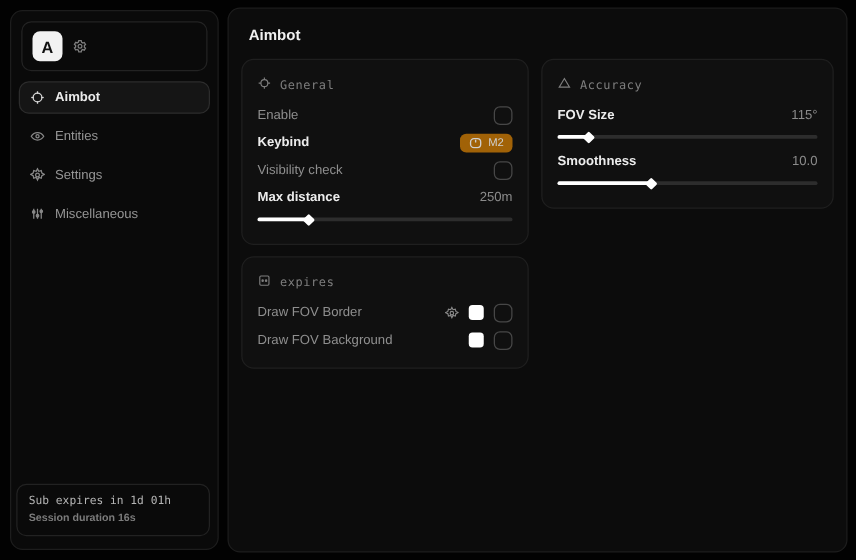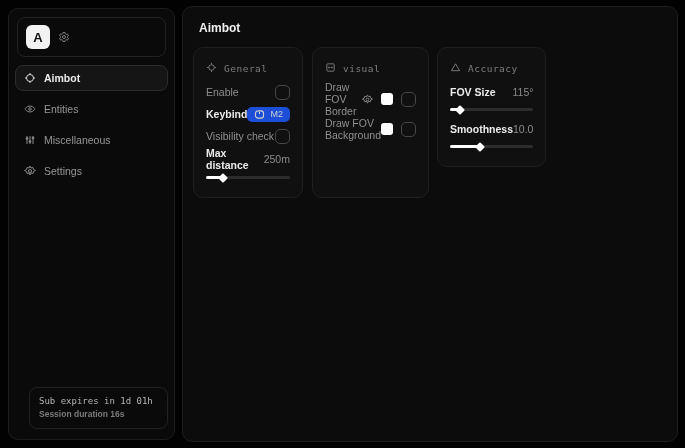--- a/index.html
+++ b/index.html
@@ -18,41 +18,41 @@
   .brand-name { font-size:10px; font-weight:bold; color:#ededed; }
   .brand-sub { font-size:8.5px; color:#8a8a8a; }
   .brand-gear { color:#7d7d7d; display:flex; }
   .cat-label { font-size:8.5px; color:#5f5f5f; margin:10px 0 6px 14px; letter-spacing:.3px; }
   .nav { display:flex; flex-direction:column; gap:5px; padding:0 6px; }
   .nav-item { display:flex; align-items:center; gap:8px; padding:6px 8px; border-radius:8px;
     border:1px solid transparent; color:#969696; font-size:10.5px; cursor:pointer; }
   .nav-item.active { background:#151515; border-color:#2c2c2c; color:#ececec; font-weight:bold; }
   .nav-item .nicon { display:flex; color:inherit; opacity:.9; }
   .sb-spacer { flex:1; }
-  .status-card { margin:8px 6px 10px 20px; padding:7px 9px; border:1px solid #222;
+  .status-card { margin:8px 6px 10px 4px; padding:7px 9px; border:1px solid #222;
     border-radius:8px; line-height:1.5; }
   .status-line1 { font-family:"DejaVu Sans Mono", monospace; font-size:9px; color:#b5b5b5; }
   .status-line2 { font-size:8.5px; font-weight:bold; color:#7c7c7c; }
 
   
   .main { position:absolute; left:182px; top:6px; width:496px; height:436px;
     background:#0c0c0c; border:1px solid #1d1d1d; border-radius:10px; padding:12px 10px; }
   .page-title { font-size:12px; font-weight:bold; color:#f0f0f0; margin:2px 0 12px 6px; }
   .cols { display:flex; gap:10px; align-items:flex-start; }
-  .col { display:flex; flex-direction:row; gap:9px; }
+  .col { display:flex; flex-direction:column; gap:9px; }
   .col-left { width:234px; } .col-right { width:238px; }
   .card { background:#101010; border:1px solid #1f1f1f; border-radius:10px; padding:9px 12px 11px 12px; }
   .sec-head { display:flex; align-items:center; gap:7px; color:#7e7e7e; margin:2px 0 4px 0; }
   .sec-head .slabel { font-family:"DejaVu Sans Mono", monospace; font-size:9.5px; letter-spacing:.5px; }
   .row { display:flex; align-items:center; justify-content:space-between; min-height:22px; }
   .lbl-dim { font-size:10.5px; color:#8f8f8f; }
   .lbl-bright { font-size:10.5px; font-weight:bold; color:#ececec; }
   .val { font-size:10.5px; color:#8b8b8b; }
   .checkbox { width:15px; height:15px; border:1.5px solid #474747; border-radius:5px; background:transparent; }
-  .key-badge { display:flex; align-items:center; gap:5px; background:#1d4ed8; border-radius:5px;
+  .key-badge { display:flex; align-items:center; gap:5px; background:#a16207; border-radius:5px;
     padding:2.5px 7px; font-size:9px; color:#cfcfcf; }
   .select-btn { display:flex; align-items:center; gap:6px; background:#232323; border:1px solid #3a3a3a;
     border-radius:6px; padding:3px 9px; font-size:9.5px; color:#c6c6c6; }
   .slider { position:relative; height:3px; background:#2d2d2d; border-radius:2px; margin:5px 0 7px 0; }
   .slider .fill { position:absolute; left:0; top:0; height:3px; background:#fff; border-radius:2px; }
   .slider .thumb { position:absolute; top:50%; width:7px; height:7px; background:#fff;
     transform:translate(50%,-50%) rotate(45deg); right:0; border-radius:1px; }
   .row-right { display:flex; align-items:center; gap:8px; }
   .swatch { width:12px; height:12px; border-radius:3px; }
   .gear-mini { color:#8a8a8a; display:flex; }
@@ -92,38 +92,38 @@
           <svg width="12" height="12" viewBox="0 0 24 24" fill="none" stroke="currentColor" stroke-width="2">
               <path d="M2 12s3.5-6 10-6 10 6 10 6-3.5 6-10 6S2 12 2 12z"></path>
               <circle cx="12" cy="12" r="2.5"></circle>
             </svg>
         </span>
         <span>Entities</span>
       </div>
       <div class="nav-item">
         <span class="nicon">
           <svg width="12" height="12" viewBox="0 0 24 24" fill="none" stroke="currentColor" stroke-width="2">
+              <circle cx="12" cy="12" r="3"></circle>
+              <path d="M12 2l2 4 4-1 1 4 4 2-4 2-1 4-4-1-2 4-2-4-4 1-1-4-4-2 4-2 1-4 4 1z"></path>
+            </svg>
+        </span>
+        <span>Settings</span>
+      </div>
+      <div class="nav-item">
+        <span class="nicon">
+          <svg width="12" height="12" viewBox="0 0 24 24" fill="none" stroke="currentColor" stroke-width="2">
               <line x1="6" y1="4" x2="6" y2="20"></line>
               <line x1="12" y1="4" x2="12" y2="20"></line>
               <line x1="18" y1="4" x2="18" y2="20"></line>
               <circle cx="6" cy="9" r="2" fill="currentColor"></circle>
               <circle cx="12" cy="15" r="2" fill="currentColor"></circle>
               <circle cx="18" cy="8" r="2" fill="currentColor"></circle>
             </svg>
         </span>
         <span>Miscellaneous</span>
-      </div>
-      <div class="nav-item">
-        <span class="nicon">
-          <svg width="12" height="12" viewBox="0 0 24 24" fill="none" stroke="currentColor" stroke-width="2">
-              <circle cx="12" cy="12" r="3"></circle>
-              <path d="M12 2l2 4 4-1 1 4 4 2-4 2-1 4-4-1-2 4-2-4-4 1-1-4-4-2 4-2 1-4 4 1z"></path>
-            </svg>
-        </span>
-        <span>Settings</span>
       </div>
     </nav>
 
     <div class="sb-spacer"></div>
 
     <div class="status-card">
       <div class="status-line1">Sub expires in 1d 01h</div>
       <div class="status-line2">Session duration 16s</div>
     </div>
   </aside>
@@ -181,21 +181,21 @@
 
         <section class="card">
           <div class="sec-head">
             <span>
               <svg width="11" height="11" viewBox="0 0 24 24" fill="none" stroke="currentColor" stroke-width="2">
                   <rect x="4" y="4" width="16" height="16" rx="2"></rect>
                   <circle cx="9" cy="12" r="1.2" fill="currentColor"></circle>
                   <circle cx="15" cy="12" r="1.2" fill="currentColor"></circle>
                 </svg>
             </span>
-            <span class="slabel">visual</span>
+            <span class="slabel">expires</span>
           </div>
           <div class="row">
             <span class="lbl-dim">Draw FOV Border</span>
             <span class="row-right">
               <span class="gear-mini">
                 <svg width="11" height="11" viewBox="0 0 24 24" fill="none" stroke="currentColor" stroke-width="2">
                     <circle cx="12" cy="12" r="3"></circle>
                     <path d="M12 2l2 4 4-1 1 4 4 2-4 2-1 4-4-1-2 4-2-4-4 1-1-4-4-2 4-2 1-4 4 1z"></path>
                   </svg>
               </span>

